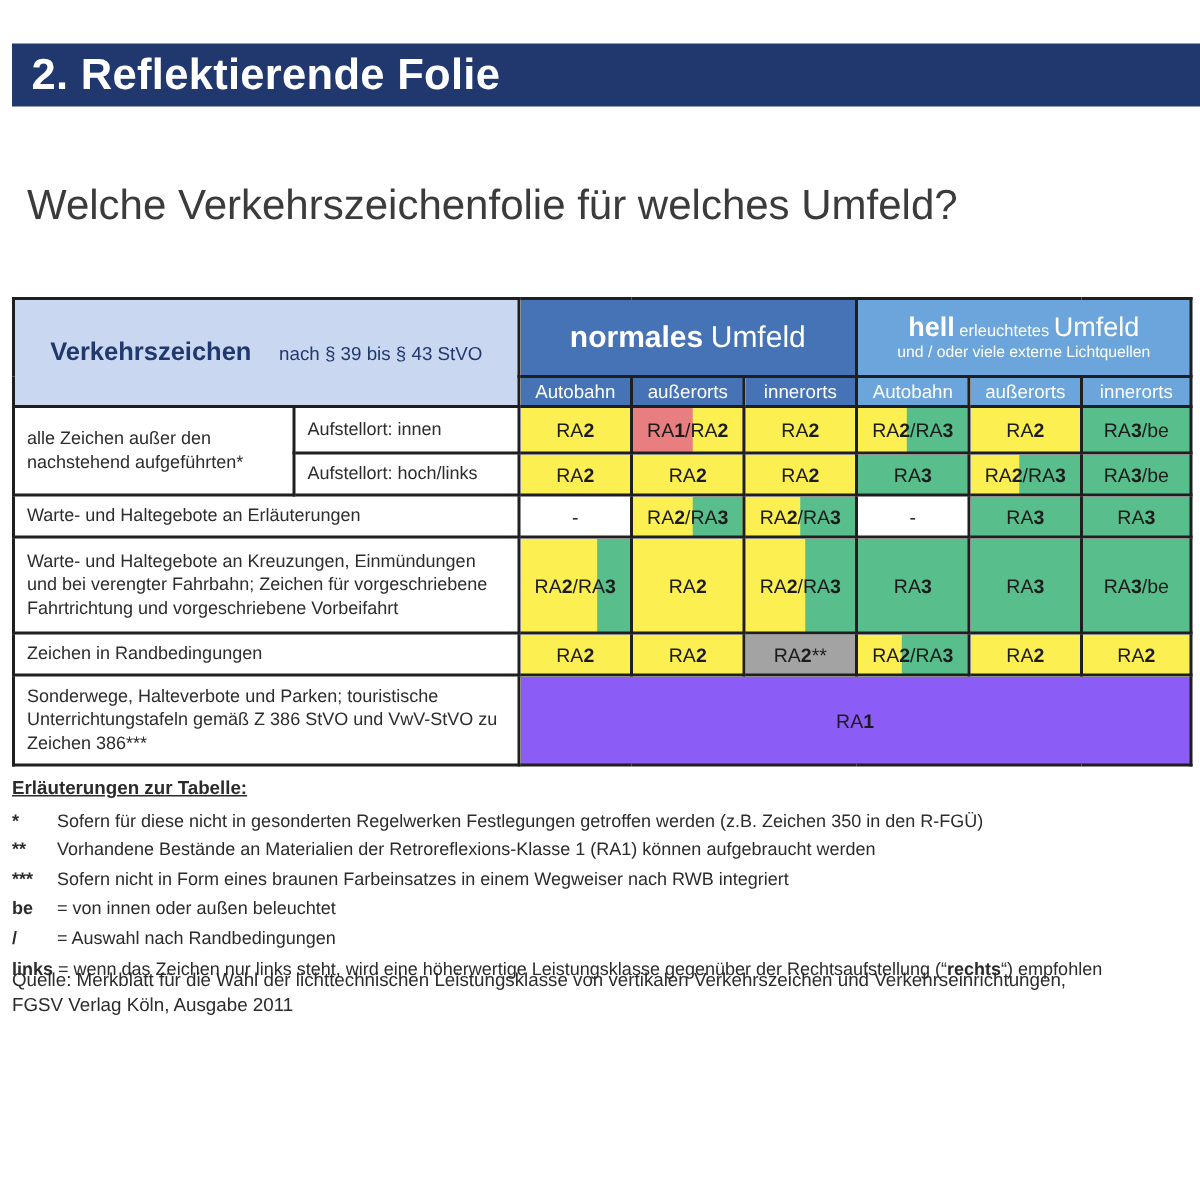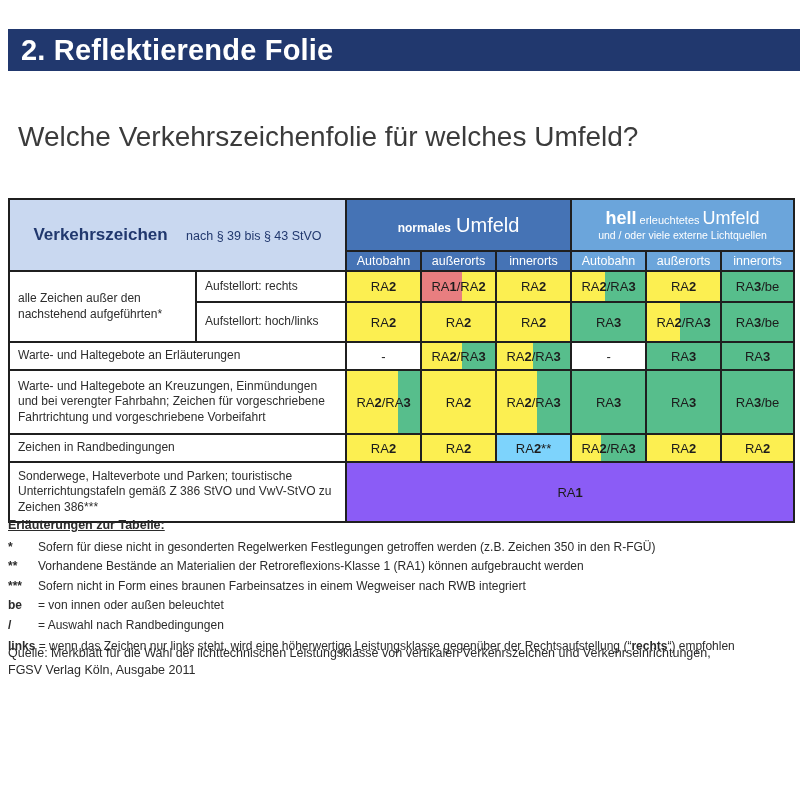--- a/index.html
+++ b/index.html
@@ -16,32 +16,32 @@
   .titlebar .t { color:#ffffff; font-size:29px; font-weight:bold; letter-spacing:0.2px; }
   .question {
     position:absolute; left:18px; top:121px; font-size:28px; color:#3b3b3b;
   }
   .maintable { position:absolute; left:8px; top:198px; }
   table { border-collapse:collapse; table-layout:fixed; width:785px; }
   td { border:2px solid var(--border); padding:0 2px; box-sizing:border-box; overflow:hidden; }
   tr.h-grp   { height:52px; }
   tr.h-sub   { height:20px; }
   tr.h-r0    { height:31px; }
-  tr.h-r1    { height:40px; }
+  tr.h-r1    { height:28px; }
   tr.h-r2    { height:28px; }
   tr.h-r3    { height:64px; }
   tr.h-r4    { height:28px; }
   tr.h-r5    { height:60px; }
   .corner { background:var(--header-light-blue); text-align:center; vertical-align:middle; }
   .corner .big   { font-size:17px; font-weight:bold; color:var(--navy); }
   .corner .small { font-size:12.5px; color:var(--navy);padding-left:14px; }
   .grp { color:#ffffff; text-align:center; vertical-align:middle; }
   .grp-normal { background:var(--normal-blue); }
   .grp-hell   { background:var(--hell-blue); line-height:1.08; }
-  .grp-normal .b { font-size:12px; font-weight:bold; }
+  .grp-normal .b { font-size:20px; font-weight:bold; }
   .grp-normal .r { font-size:20px; margin-left:5px; }
   .grp-hell .b  { font-size:18px; font-weight:bold; }
   .grp-hell .sm { font-size:11px; margin:0 3px; }
   .grp-hell .r  { font-size:18px; }
   .grp-hell .l2 { font-size:10.5px; display:block; margin-top:1px; }
   .colhead { color:#ffffff; font-size:12.5px; text-align:center; vertical-align:middle; }
   .colhead-n { background:var(--normal-blue); }
   .colhead-h { background:var(--hell-blue); }
   .desc {
     font-size:12px; color:#2d2d2d; text-align:left; vertical-align:middle;
@@ -97,21 +97,21 @@
   <tr class="h-sub">
     <td class="colhead colhead-n">Autobahn</td>
     <td class="colhead colhead-n">außerorts</td>
     <td class="colhead colhead-n">innerorts</td>
     <td class="colhead colhead-h">Autobahn</td>
     <td class="colhead colhead-h">außerorts</td>
     <td class="colhead colhead-h">innerorts</td>
   </tr>
   <tr class="h-r0">
     <td class="desc" rowspan="2">alle Zeichen außer den nachstehend aufgeführten*</td>
-    <td class="desc">Aufstellort: rechts</td>
+    <td class="desc">Aufstellort: innen</td>
     <td class="ra" style="background: rgb(252, 239, 81);">RA<b>2</b></td>
     <td class="ra" style="background: linear-gradient(90deg, rgb(232, 126, 128) 0px, rgb(232, 126, 128) 55%, rgb(252, 239, 81) 55%, rgb(252, 239, 81) 100%);">RA<b>1</b>/RA<b>2</b></td>
     <td class="ra" style="background: rgb(252, 239, 81);">RA<b>2</b></td>
     <td class="ra" style="background: linear-gradient(90deg, rgb(252, 239, 81) 0px, rgb(252, 239, 81) 45%, rgb(87, 190, 140) 45%, rgb(87, 190, 140) 100%);">RA<b>2</b>/RA<b>3</b></td>
     <td class="ra" style="background: rgb(252, 239, 81);">RA<b>2</b></td>
     <td class="ra" style="background: rgb(87, 190, 140);">RA<b>3</b>/be</td>
   </tr>
   <tr class="h-r1">
     <td class="desc">Aufstellort: hoch/links</td>
     <td class="ra" style="background: rgb(252, 239, 81);">RA<b>2</b></td>
@@ -136,21 +136,21 @@
     <td class="ra" style="background: rgb(252, 239, 81);">RA<b>2</b></td>
     <td class="ra" style="background: linear-gradient(90deg, rgb(252, 239, 81) 0px, rgb(252, 239, 81) 55%, rgb(87, 190, 140) 55%, rgb(87, 190, 140) 100%);">RA<b>2</b>/RA<b>3</b></td>
     <td class="ra" style="background: rgb(87, 190, 140);">RA<b>3</b></td>
     <td class="ra" style="background: rgb(87, 190, 140);">RA<b>3</b></td>
     <td class="ra" style="background: rgb(87, 190, 140);">RA<b>3</b>/be</td>
   </tr>
   <tr class="h-r4">
     <td class="desc" colspan="2">Zeichen in Randbedingungen</td>
     <td class="ra" style="background: rgb(252, 239, 81);">RA<b>2</b></td>
     <td class="ra" style="background: rgb(252, 239, 81);">RA<b>2</b></td>
-    <td class="ra" style="background: #7dd3fc;">RA<b>2</b>**</td>
+    <td class="ra" style="background: #a3a3a3;">RA<b>2</b>**</td>
     <td class="ra" style="background: linear-gradient(90deg, rgb(252, 239, 81) 0px, rgb(252, 239, 81) 40%, rgb(87, 190, 140) 40%, rgb(87, 190, 140) 100%);">RA<b>2</b>/RA<b>3</b></td>
     <td class="ra" style="background: rgb(252, 239, 81);">RA<b>2</b></td>
     <td class="ra" style="background: rgb(252, 239, 81);">RA<b>2</b></td>
   </tr>
   <tr class="h-r5">
     <td class="desc" colspan="2">Sonderwege, Halteverbote und Parken; touristische Unterrichtungstafeln gemäß Z 386 StVO und VwV-StVO zu Zeichen 386***</td>
     <td class="ra" colspan="6" style="background: #8b5cf6;">RA<b>1</b></td>
   </tr>
 </tbody>
     </table>

